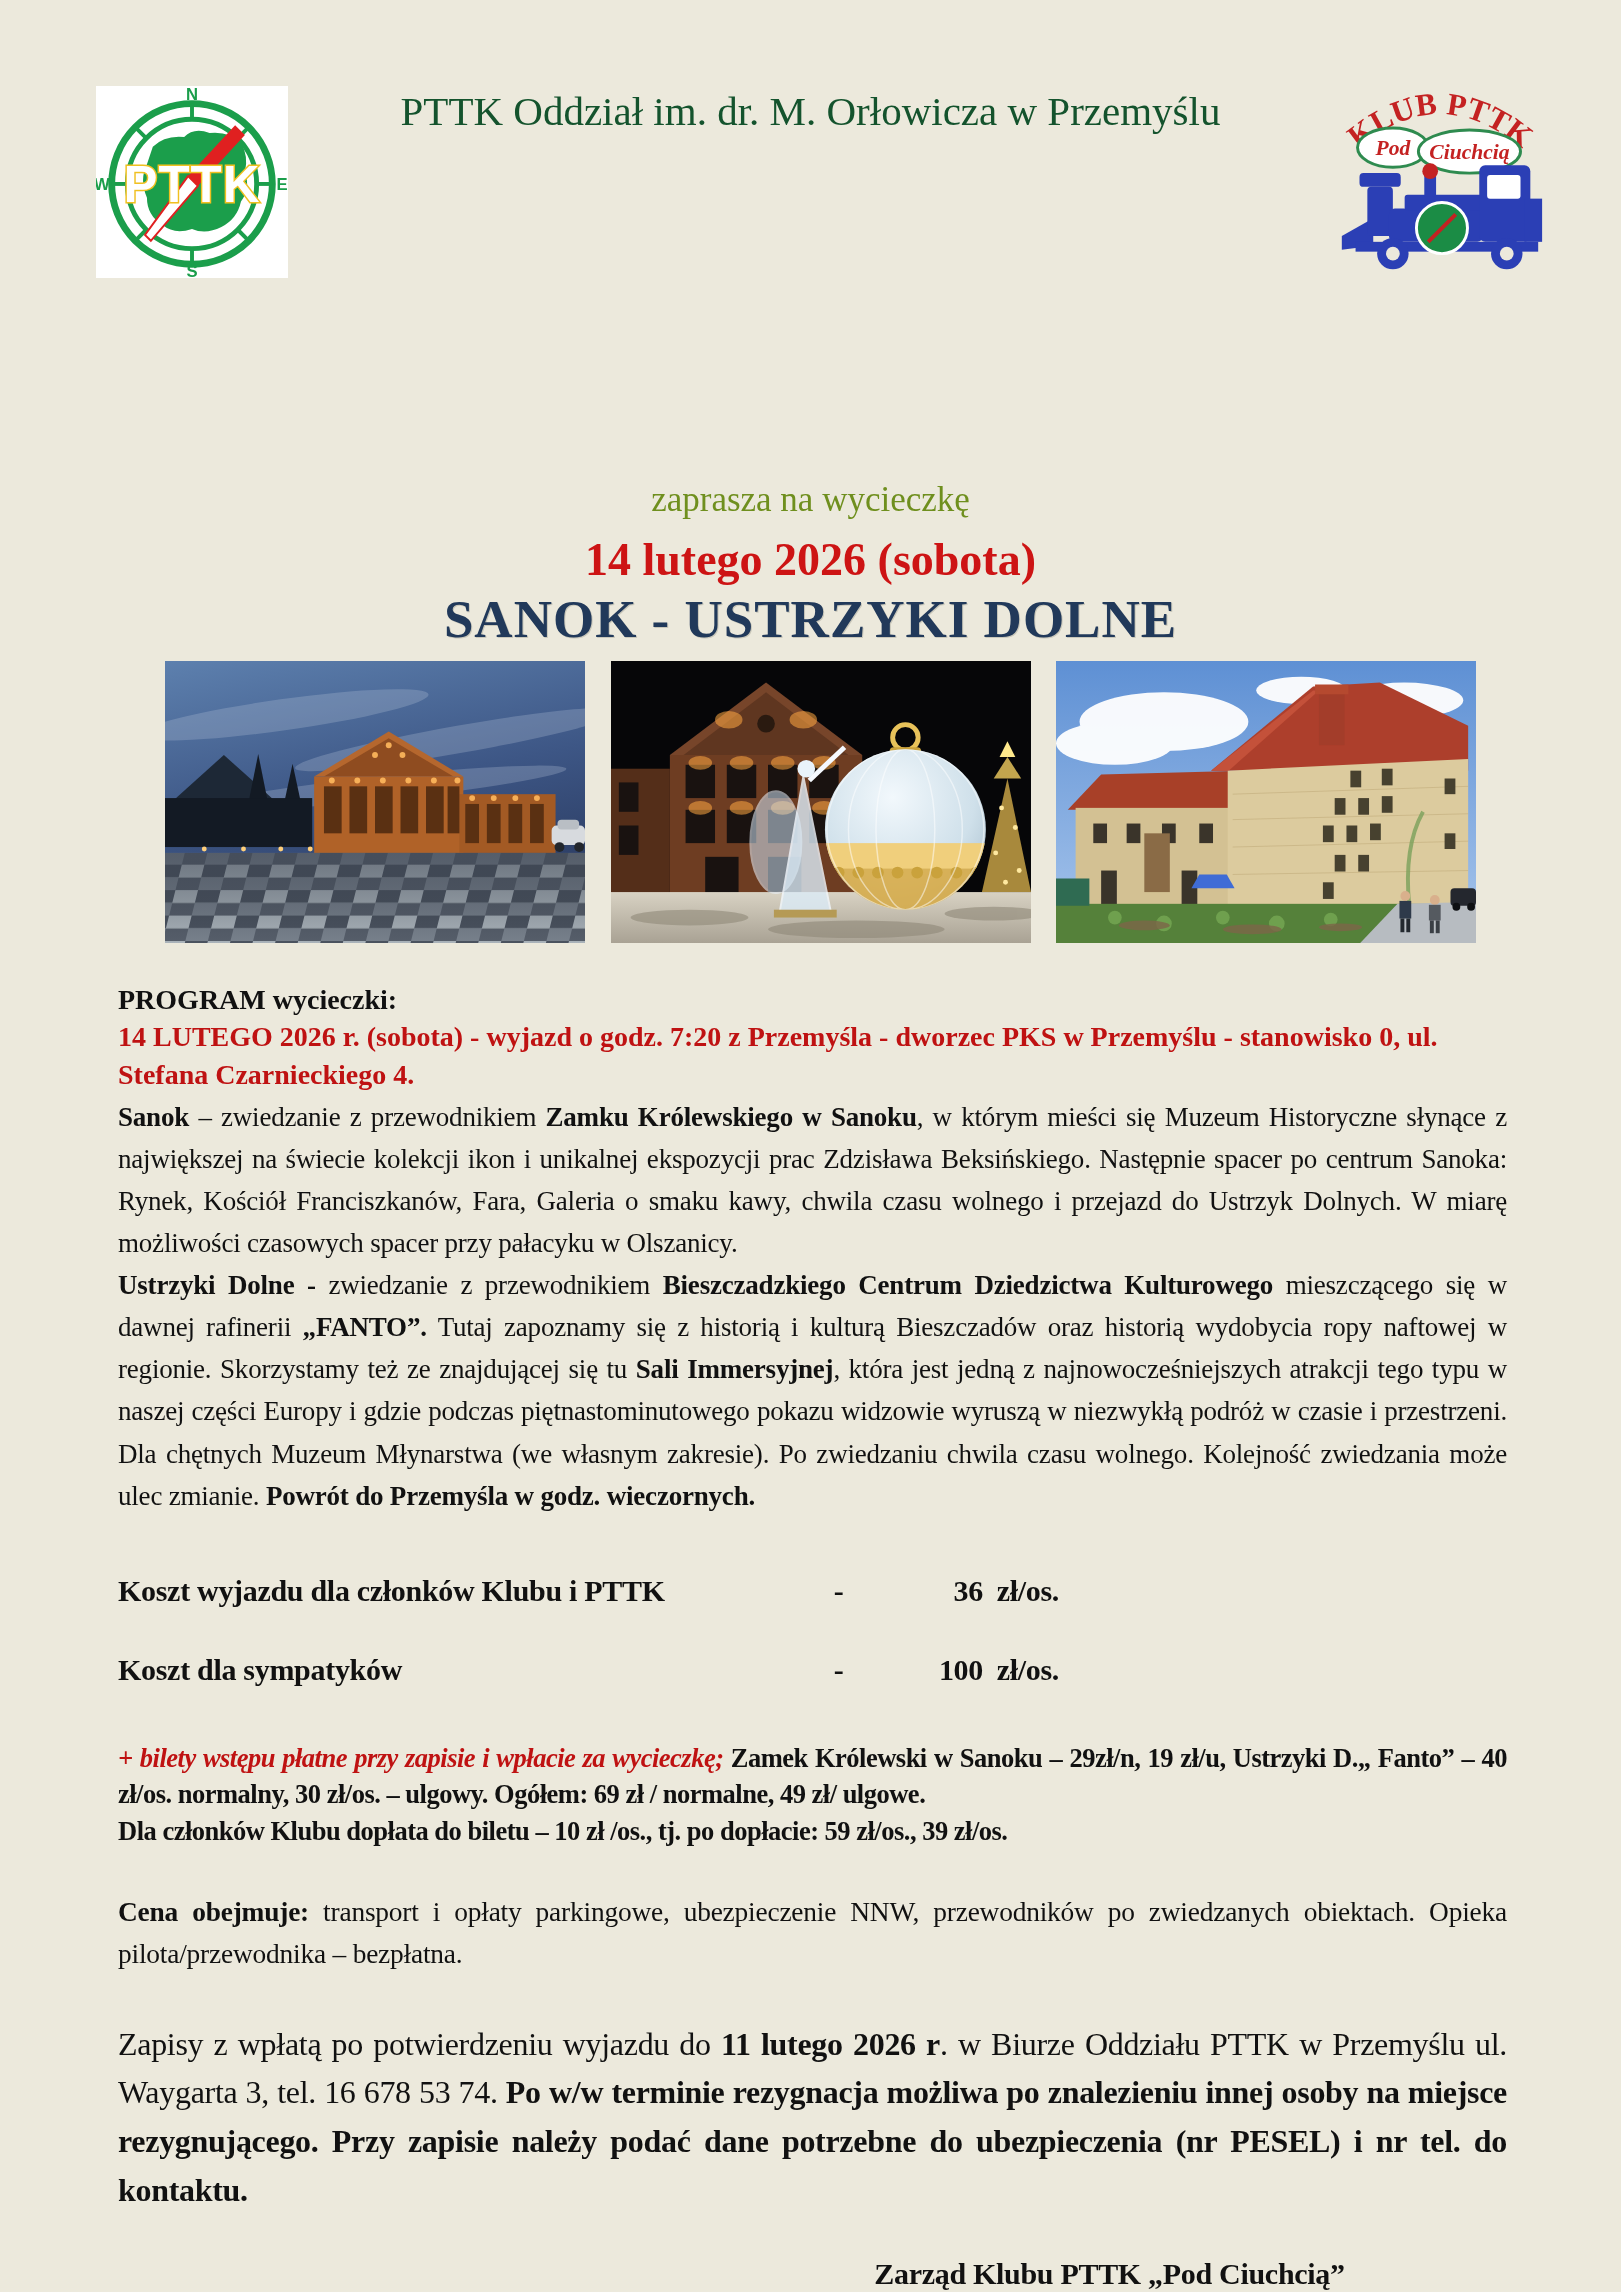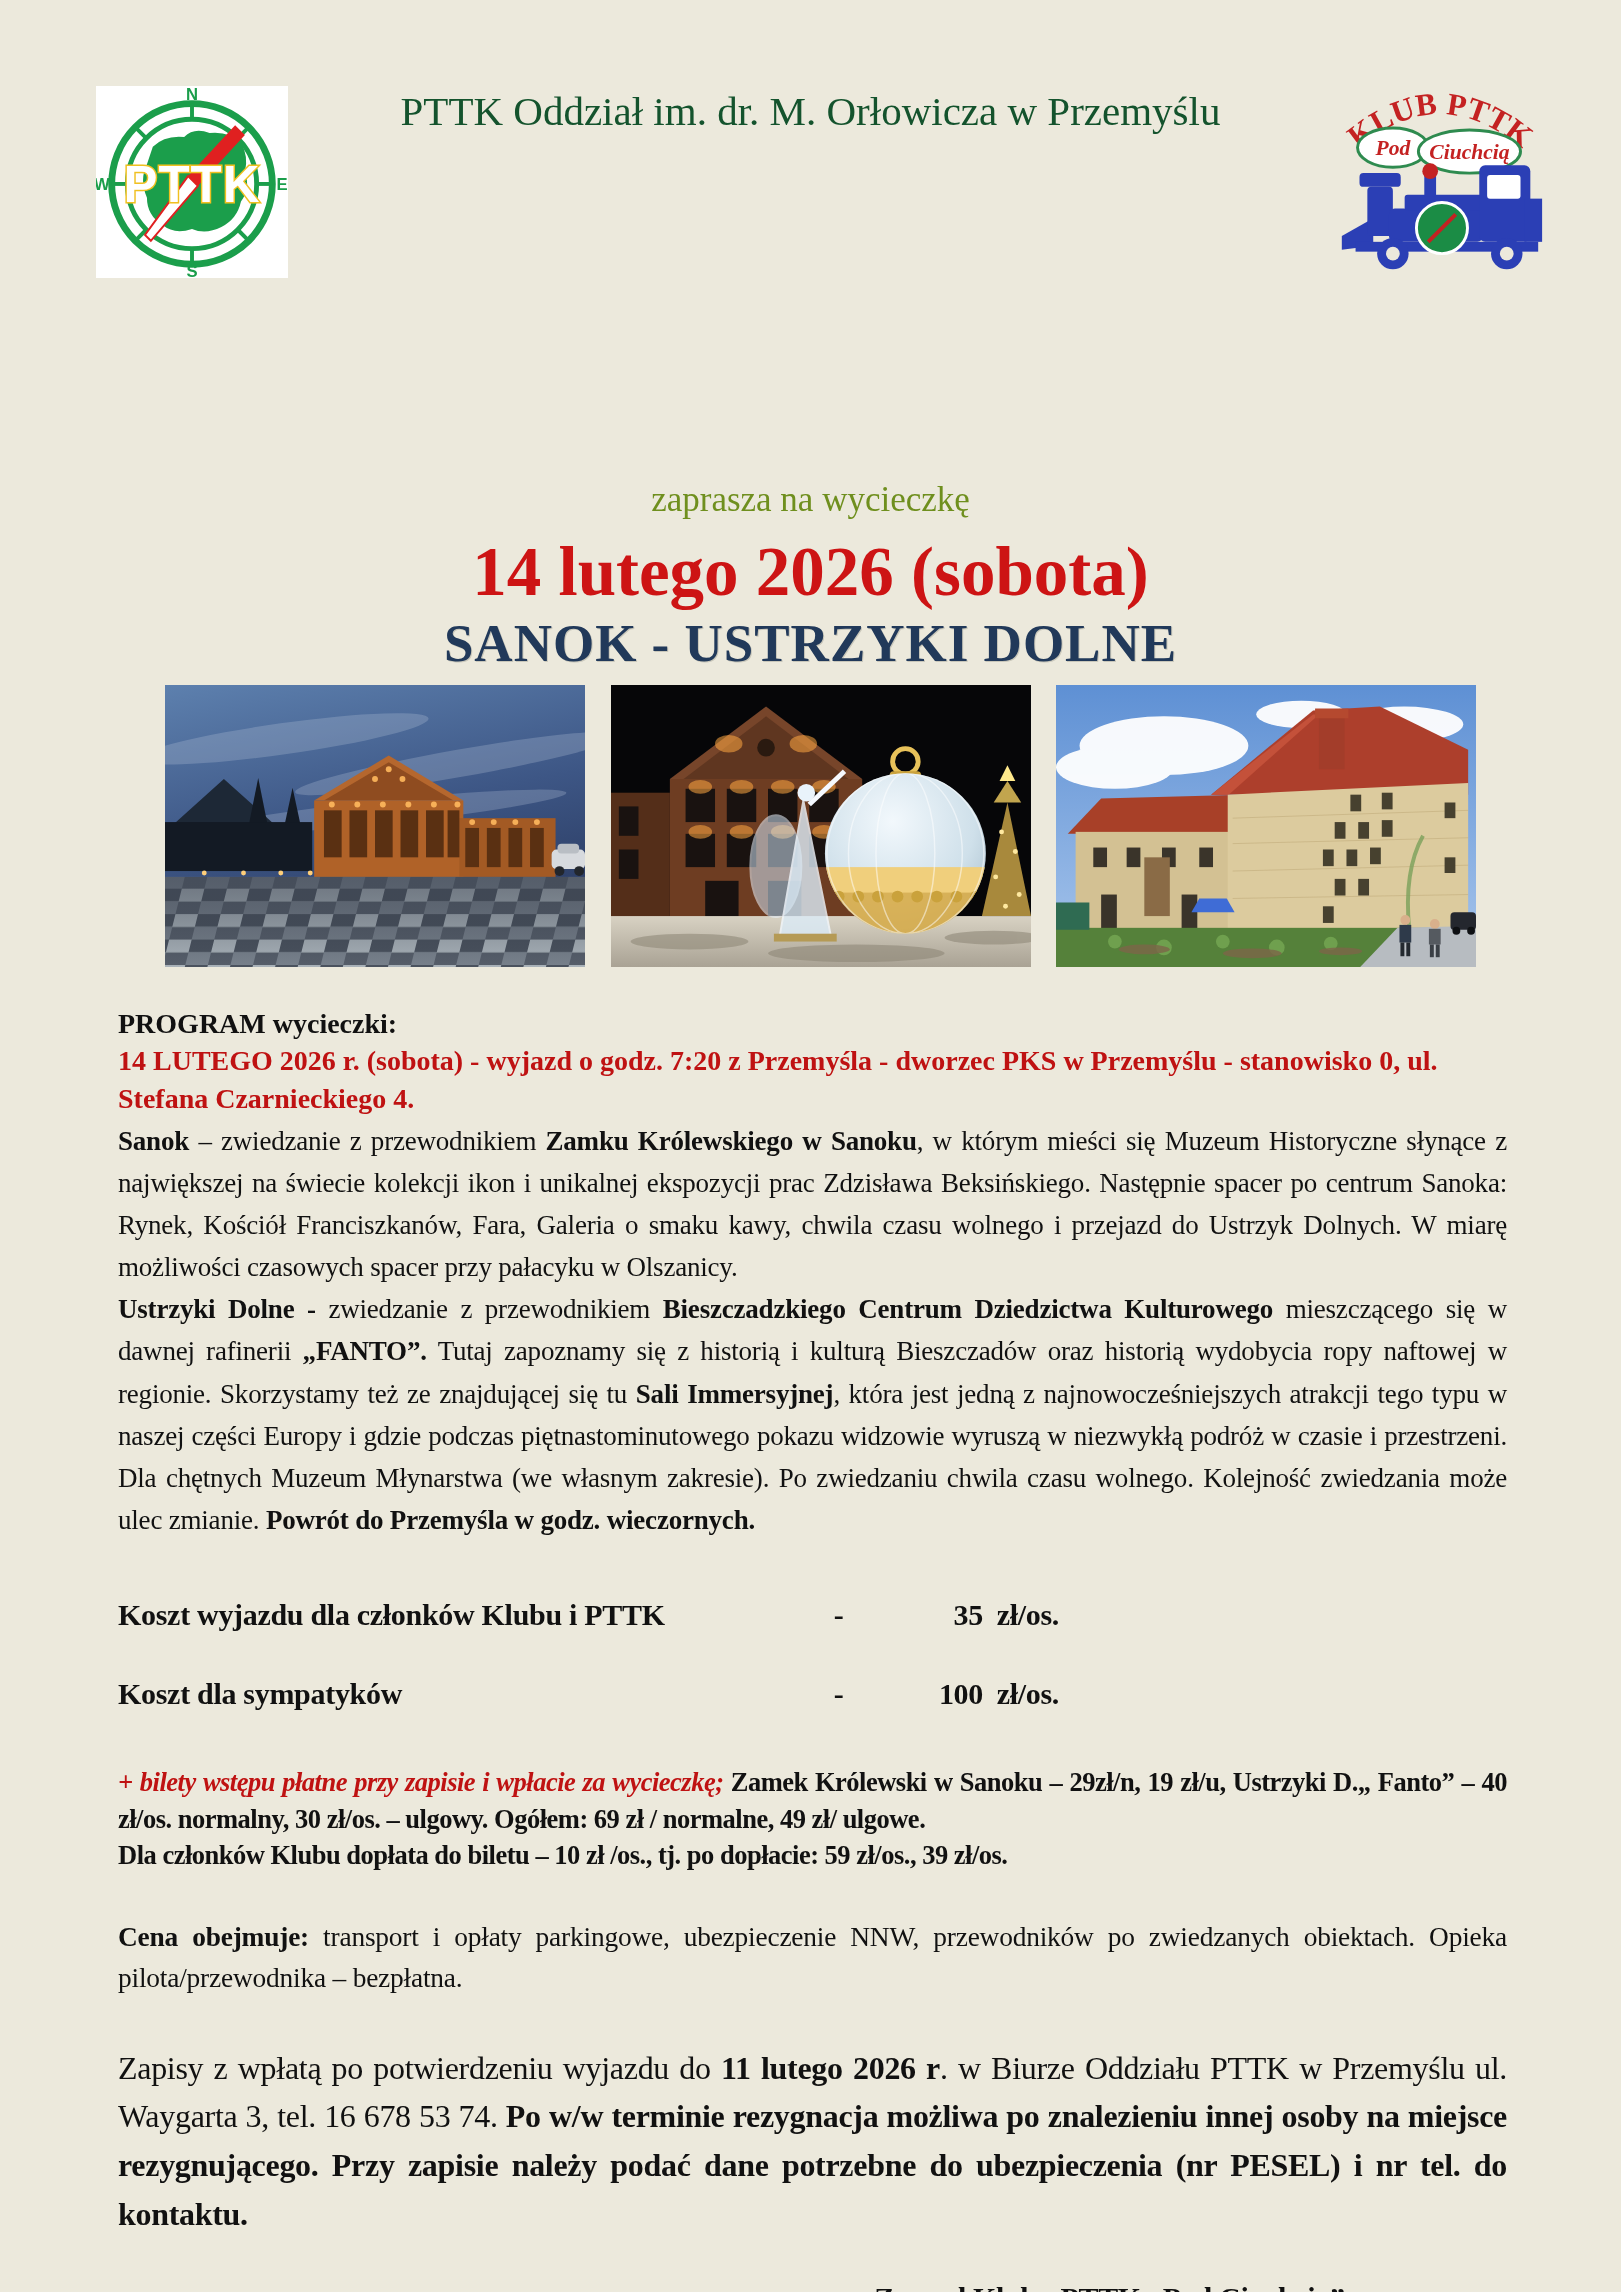--- a/index.html
+++ b/index.html
@@ -11,21 +11,21 @@
     font-family:"Liberation Serif","DejaVu Serif",serif;
     color:#111;
     overflow:hidden;
   }
   
   .header{position:relative;padding-top:86px;height:365px;}
   .logo-left{position:absolute;left:96px;top:86px;width:192px;height:192px;background:#ffffff;}
   .logo-right{position:absolute;right:73px;top:71px;width:216px;height:216px;}
   .org-line{ text-align:center; font-size:41px; line-height:1.22; color:#14532d;}
   .invite{ text-align:center; font-size:35px; color:#6f8f1e; margin-top:29px;}
-  .date-title{ text-align:center; font-size:69px; font-weight:bold; color:#cd1414; margin-top:15.7px; line-height:1.05;}
+  .date-title{ text-align:center; font-size:46px; font-weight:bold; color:#cd1414; margin-top:15.7px; line-height:1.05;}
   .route-title{ text-align:center; font-size:53px; font-weight:bold; color:#21395a; margin-top:7.8px; letter-spacing:1px; line-height:1.05; text-shadow:1px 1px 0 #c9c7ba;}
   
   .photos{display:flex; gap:25.5px; margin:13.7px 0 0 165px; width:1309px;}
   .photo{width:420px;height:282px;flex:0 0 auto; display:block;}
   
   .content{padding:0 114px 0 118px;}
   .prog-heading{font-size:28px;font-weight:bold;margin-top:41px;}
   .departure{font-size:28px;font-weight:bold;color:#bf1212;line-height:1.35;margin-top:2px;}
   .body-par{font-size:27px;line-height:1.56;text-align:justify;letter-spacing:-0.2px;margin-top:2px;}
   .b{font-weight:bold;}
@@ -407,21 +407,21 @@
 
     <div class="departure">14 LUTEGO 2026 r. (sobota) - wyjazd o godz. 7:20 z Przemyśla - dworzec PKS w Przemyślu - stanowisko 0, ul. Stefana Czarnieckiego 4.</div>
 
     <p class="body-par" style="margin-bottom:0;"><span class="b">Sanok</span><span> – zwiedzanie z przewodnikiem </span><span class="b">Zamku Królewskiego w Sanoku</span><span>, w którym mieści się Muzeum Historyczne słynące z największej na świecie kolekcji ikon i unikalnej ekspozycji prac Zdzisława Beksińskiego. Następnie spacer po centrum Sanoka: Rynek, Kościół Franciszkanów, Fara, Galeria o smaku kawy, chwila czasu wolnego i przejazd do Ustrzyk Dolnych. W miarę możliwości czasowych spacer przy pałacyku w Olszanicy.</span></p>
 
     <p class="body-par" style="margin:0;"><span class="b">Ustrzyki Dolne - </span><span>zwiedzanie z przewodnikiem </span><span class="b">Bieszczadzkiego Centrum Dziedzictwa Kulturowego</span><span> mieszczącego się w dawnej rafinerii </span><span class="b">„FANTO”.</span><span> Tutaj zapoznamy się z historią i kulturą Bieszczadów oraz historią wydobycia ropy naftowej w regionie. Skorzystamy też ze znajdującej się tu </span><span class="b">Sali Immersyjnej</span><span>, która jest jedną z najnowocześniejszych atrakcji tego typu w naszej części Europy i gdzie podczas piętnastominutowego pokazu widzowie wyruszą w niezwykłą podróż w czasie i przestrzeni. Dla chętnych Muzeum Młynarstwa (we własnym zakresie). Po zwiedzaniu chwila czasu wolnego. Kolejność zwiedzania może ulec zmianie. </span><span class="b">Powrót do Przemyśla w godz. wieczornych.</span></p>
 
     <div class="cost-row first">
       <span class="cost-label">Koszt wyjazdu dla członków Klubu i PTTK</span>
       <span class="cost-dash">-</span>
-      <span class="cost-val">35</span>
+      <span class="cost-val">36</span>
       <span class="cost-unit">zł/os.</span>
     </div>
 
     <div class="cost-row">
       <span class="cost-label">Koszt dla sympatyków</span>
       <span class="cost-dash">-</span>
       <span class="cost-val">100</span>
       <span class="cost-unit">zł/os.</span>
     </div>
 

